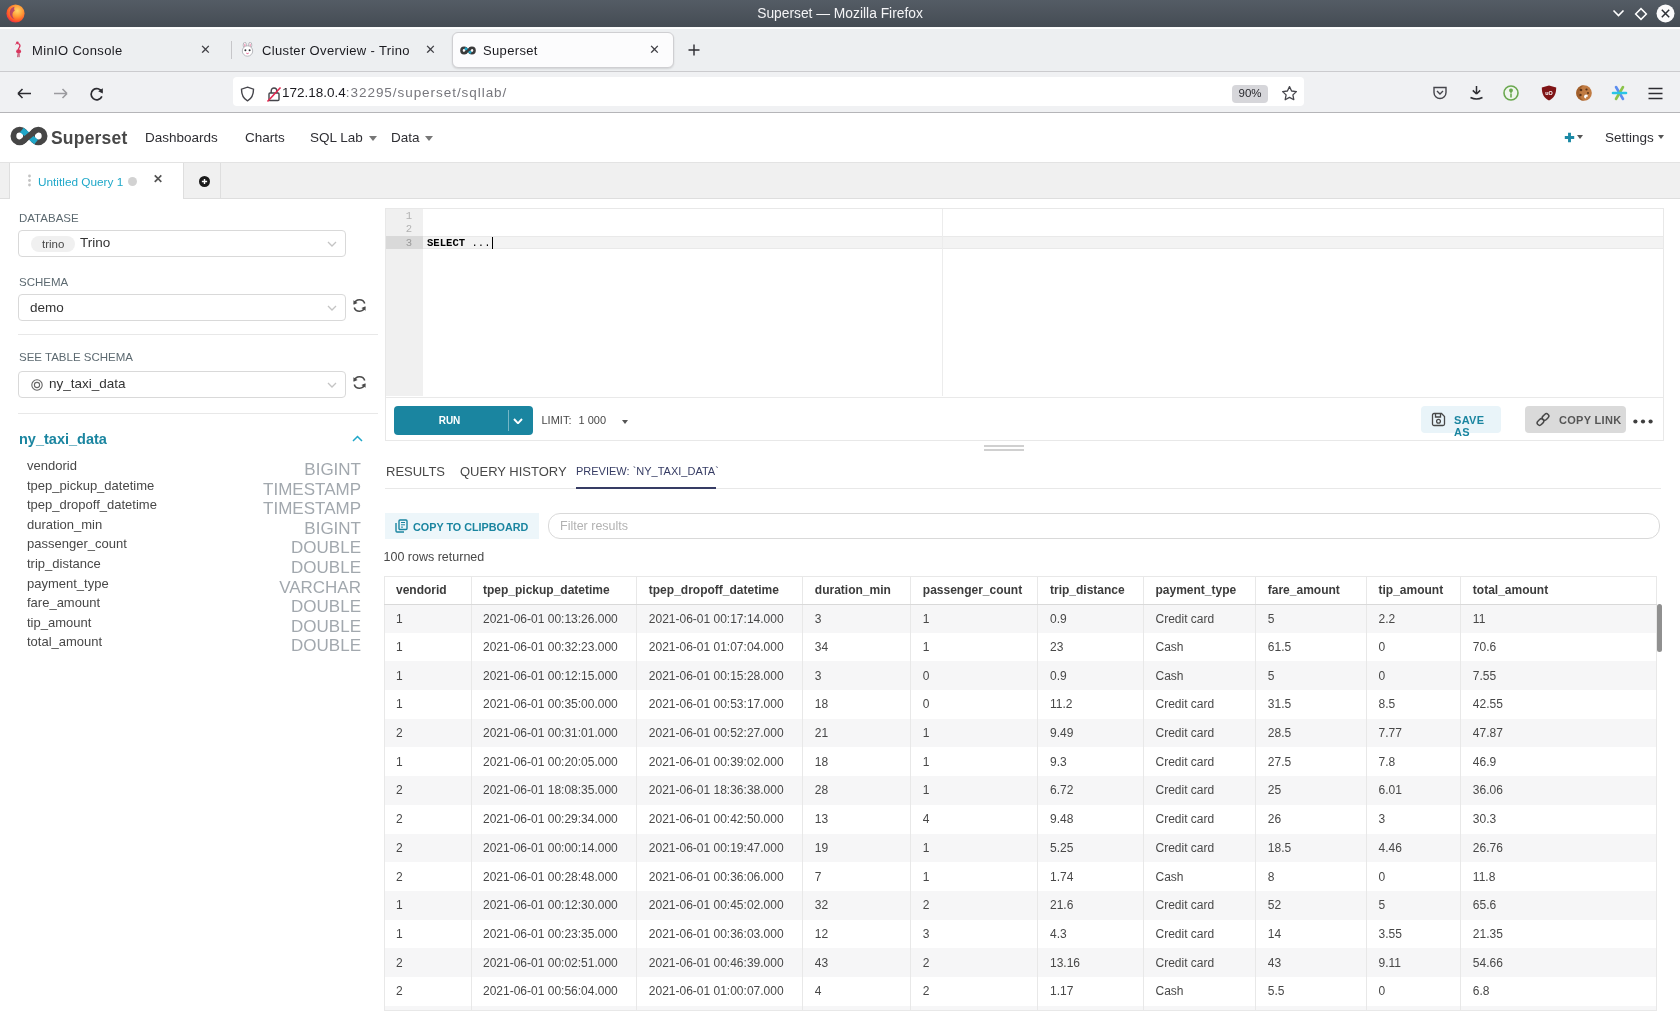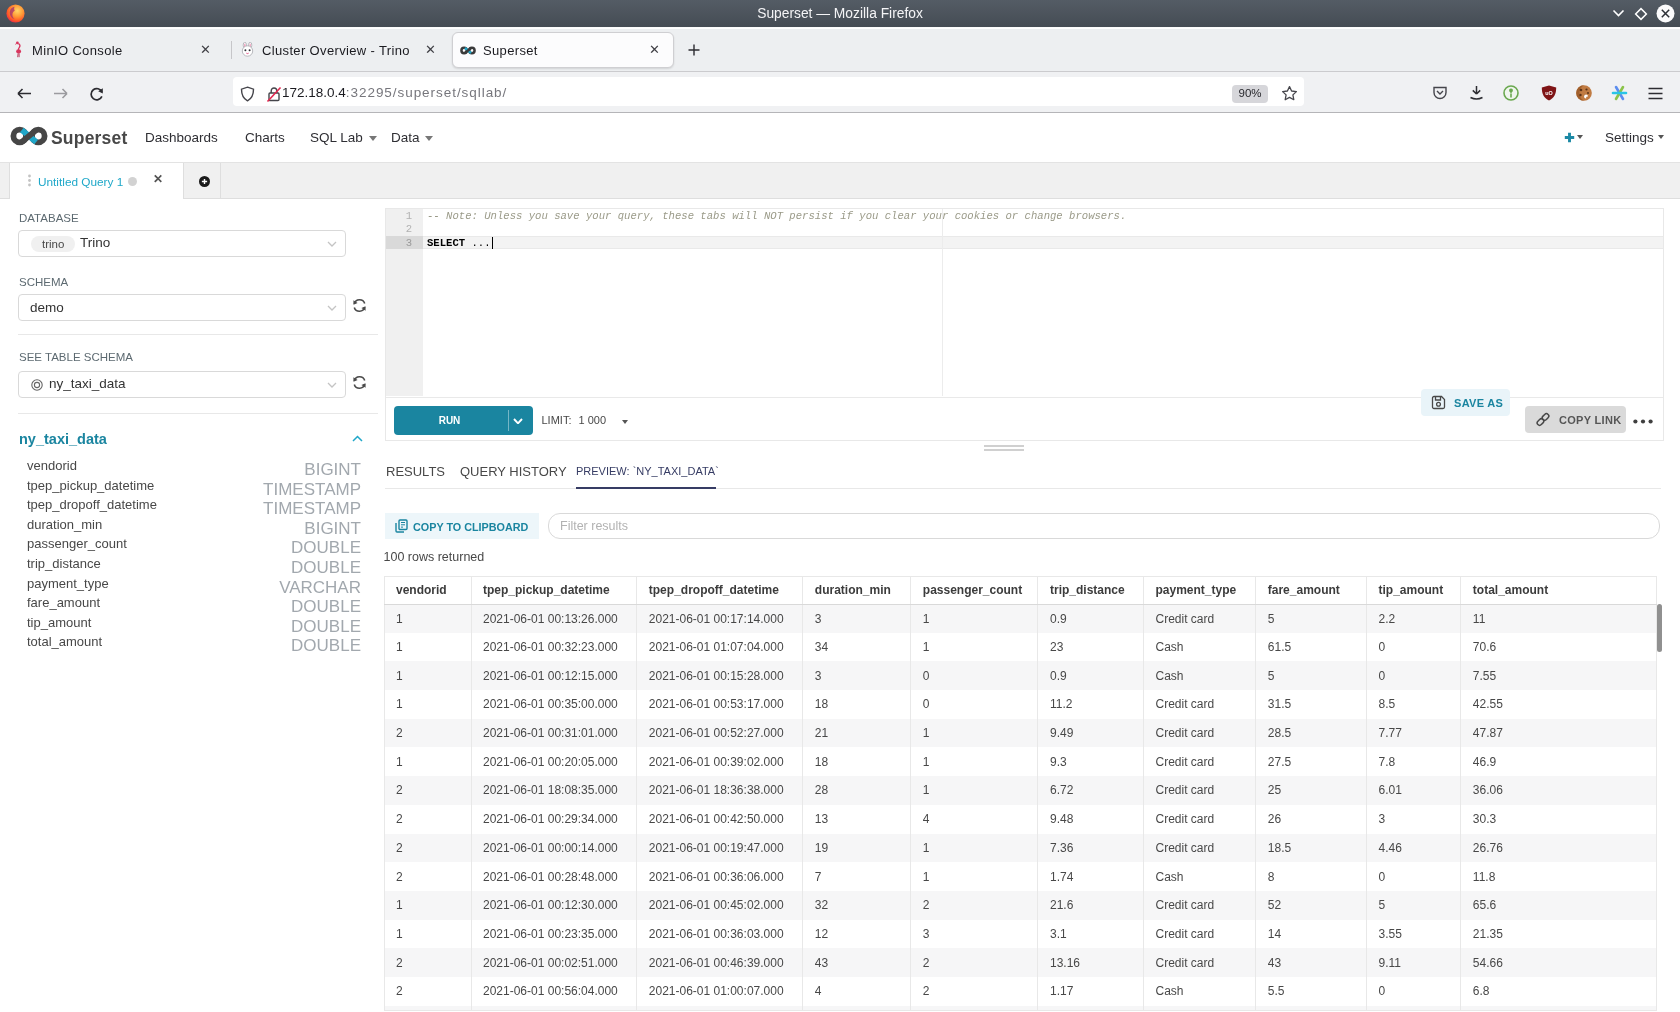--- a/index.html
+++ b/index.html
@@ -329,36 +329,35 @@
   <div class="abs" id="runrow"></div>
 
   <div class="abs" id="epane">
     <div class="abs" id="gutter"></div>
     <div class="abs" id="aceline3"></div>
     <div class="abs" id="printmargin"></div>
     <div class="abs lnum" style="top:1px;width:26px;text-align:right">1</div>
     <div class="abs lnum" style="top:14.2px;width:26px;text-align:right">2</div>
     <div class="abs" style="top:27px;left:0;width:37px;height:13.2px;background:#d9d9d9"></div>
     <div class="abs lnum" style="top:28.2px;width:26px;text-align:right;color:#9a9a9a">3</div>
-    <div class="abs acetext" style="top:1px;left:41px;color:#9a9a88;font-style:italic">-- Note: Unless you save your query, these tabs will NOT persist if you clear your cookies or change browsers.</div>
     <div class="abs acetext" style="top:28.2px;left:41px;color:#000"><b>SELECT</b> ...</div>
     <div class="abs" style="top:27.5px;left:106px;width:1.3px;height:12.4px;background:#000"></div>
     <div class="abs" style="top:188px;left:0;width:1277px;height:1px;background:#e9e9e9"></div>
 
     <div class="abs" style="top:197px;left:8px;width:139px;height:29px;background:#1a85a0;border-radius:4px">
       <span class="abs" style="top:0;left:0;width:111px;text-align:center;line-height:29px;color:#fff;font-size:10px;font-weight:bold">RUN</span>
       <span class="abs" style="top:4px;left:113.5px;width:1px;height:21px;background:rgba(255,255,255,.4)"></span>
       <svg class="abs" style="top:11.5px;left:119px" width="10" height="6.5" viewBox="0 0 10 6.5">
           <path d="M1 1 L5 5.3 L9 1" stroke="#fff" stroke-width="1.9" fill="none"></path>
         </svg>
     </div>
     <div class="abs" style="top:205px;left:155.5px;font-size:11px;color:#484848">LIMIT:</div>
     <div class="abs" style="top:205px;left:192.5px;font-size:11px;color:#484848">1 000</div>
     <span class="abs caret" style="top:210.5px;left:236px;border-left-width:3.2px;border-right-width:3.2px;border-top-width:4px;border-top-color:#555"></span>
-    <div class="abs" style="top:180px;left:1035px;width:89px;height:27px;background:#e9f4f9;border-radius:4px">
+    <div class="abs" style="top:197px;left:1035px;width:80px;height:27px;background:#e9f4f9;border-radius:4px">
       <svg class="abs" style="top:6px;left:10px" width="15" height="15" viewBox="0 0 15 15">
           <path d="M1.5 3 A1.5 1.5 0 0 1 3 1.5 H10.5 L13.5 4.5 V12 A1.5 1.5 0 0 1 12 13.5 H3 A1.5 1.5 0 0 1 1.5 12 Z" fill="none" stroke="#484848" stroke-width="1.3"></path>
           <path d="M4.5 1.8 V5 H9.5 V1.8" fill="none" stroke="#484848" stroke-width="1.3"></path>
           <circle cx="7.5" cy="9.3" r="1.9" fill="none" stroke="#484848" stroke-width="1.3"></circle>
         </svg>
       <span class="abs" style="top:7.5px;left:33px;font-size:11px;font-weight:bold;color:#1a85a0;letter-spacing:.3px">SAVE AS</span>
     </div>
     <div class="abs" style="top:197px;left:1139px;width:101px;height:27px;background:#dadada;border-radius:4px">
       <svg class="abs" style="top:6px;left:10px" width="16" height="15" viewBox="0 0 16 15">
           <g fill="none" stroke="#484848" stroke-width="1.5" transform="rotate(-45 8 7.5)">
@@ -520,21 +519,21 @@
           <td>26</td>
           <td>3</td>
           <td>30.3</td>
         </tr>
 <tr class="odd">
           <td>2</td>
           <td>2021-06-01 00:00:14.000</td>
           <td>2021-06-01 00:19:47.000</td>
           <td>19</td>
           <td>1</td>
-          <td>7.36</td>
+          <td>5.25</td>
           <td>Credit card</td>
           <td>18.5</td>
           <td>4.46</td>
           <td>26.76</td>
         </tr>
 <tr>
           <td>2</td>
           <td>2021-06-01 00:28:48.000</td>
           <td>2021-06-01 00:36:06.000</td>
           <td>7</td>
@@ -556,21 +555,21 @@
           <td>52</td>
           <td>5</td>
           <td>65.6</td>
         </tr>
 <tr>
           <td>1</td>
           <td>2021-06-01 00:23:35.000</td>
           <td>2021-06-01 00:36:03.000</td>
           <td>12</td>
           <td>3</td>
-          <td>3.1</td>
+          <td>4.3</td>
           <td>Credit card</td>
           <td>14</td>
           <td>3.55</td>
           <td>21.35</td>
         </tr>
 <tr class="odd">
           <td>2</td>
           <td>2021-06-01 00:02:51.000</td>
           <td>2021-06-01 00:46:39.000</td>
           <td>43</td>

